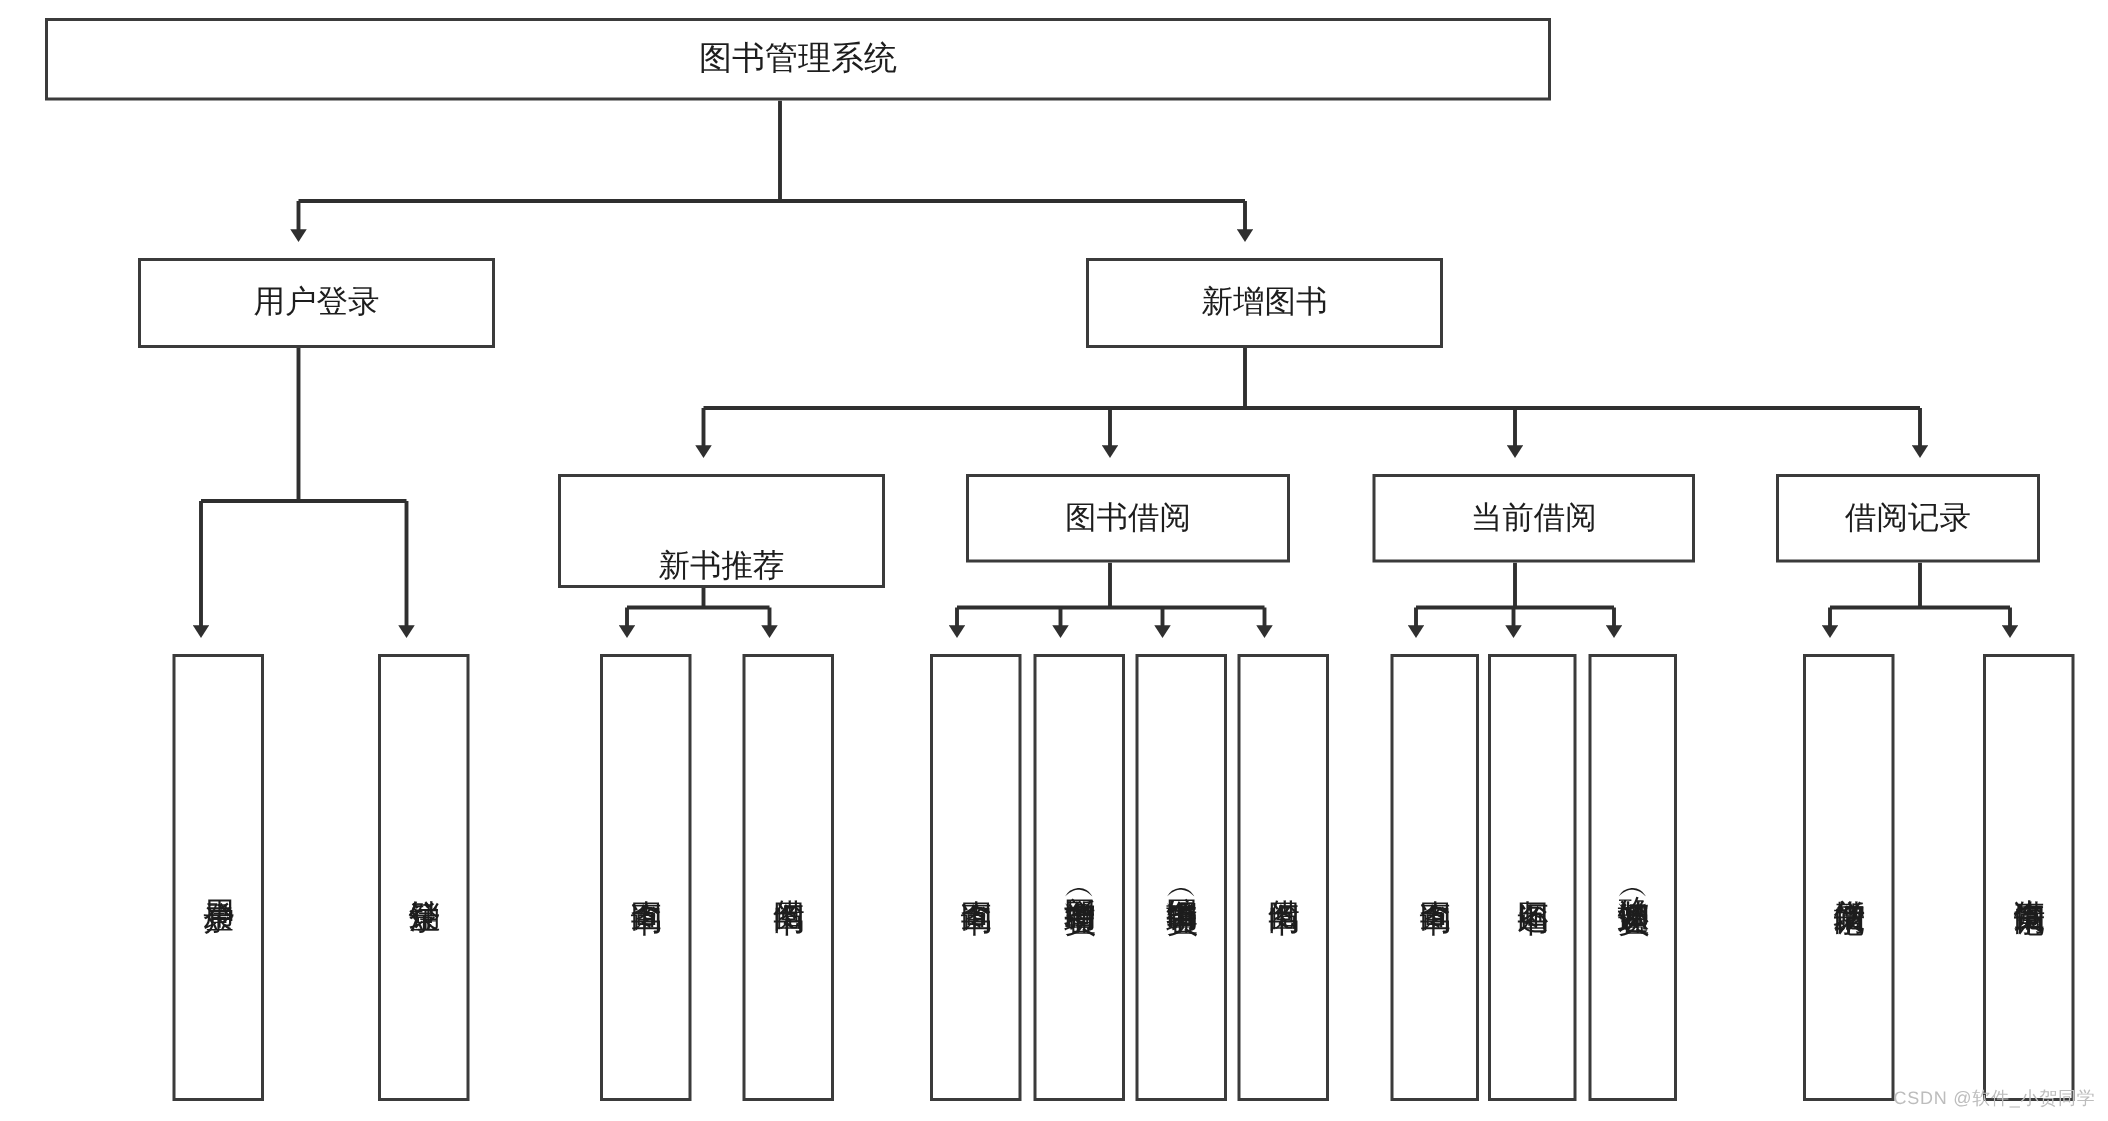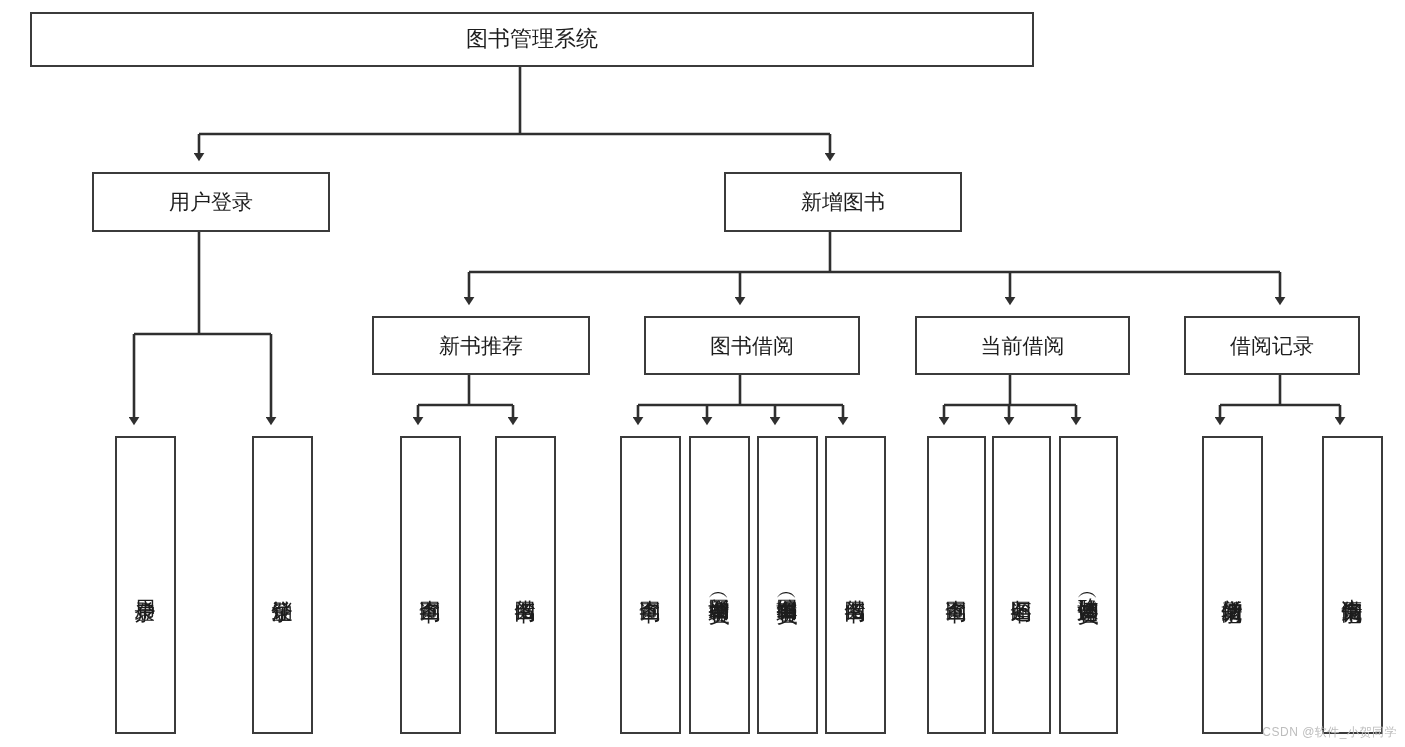--- a/index.html
+++ b/index.html
@@ -136,21 +136,21 @@
     <span>图书管理系统</span>
   </div>
 
   <div class="node lvl2" style="left:80px;top:172px;width:238px;height:60px;">
     <span>用户登录</span>
   </div>
   <div class="node lvl2" style="left:712px;top:172px;width:238px;height:60px;">
     <span>新增图书</span>
   </div>
 
-  <div class="node lvl3" style="left:360px;top:316px;width:218px;height:59px;">
+  <div class="node lvl3" style="left:360px;top:316px;width:218px;height:76px;align-items:flex-end;">
     <span>新书推荐</span>
   </div>
   <div class="node lvl3" style="left:903px;top:316px;width:215px;height:59px;">
     <span>当前借阅</span>
   </div>
   <div class="node lvl3" style="left:632px;top:316px;width:216px;height:59px;">
     <span>图书借阅</span>
   </div>
   <div class="node lvl3" style="left:1172px;top:316px;width:176px;height:59px;">
     <span>借阅记录</span>

